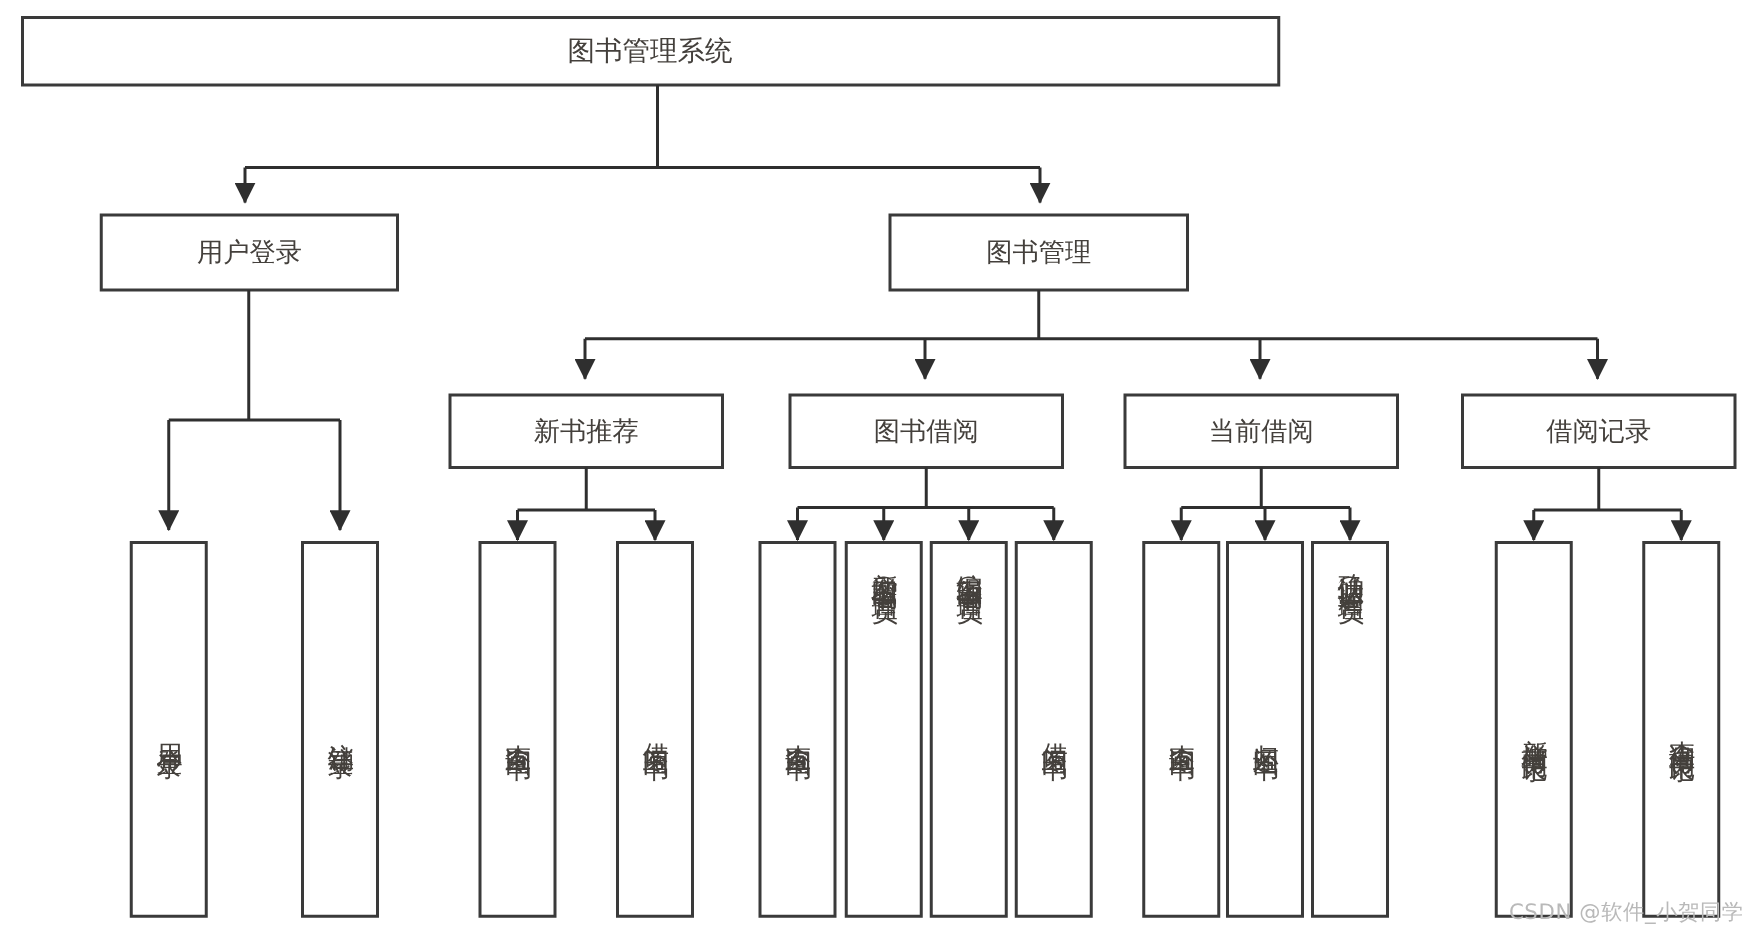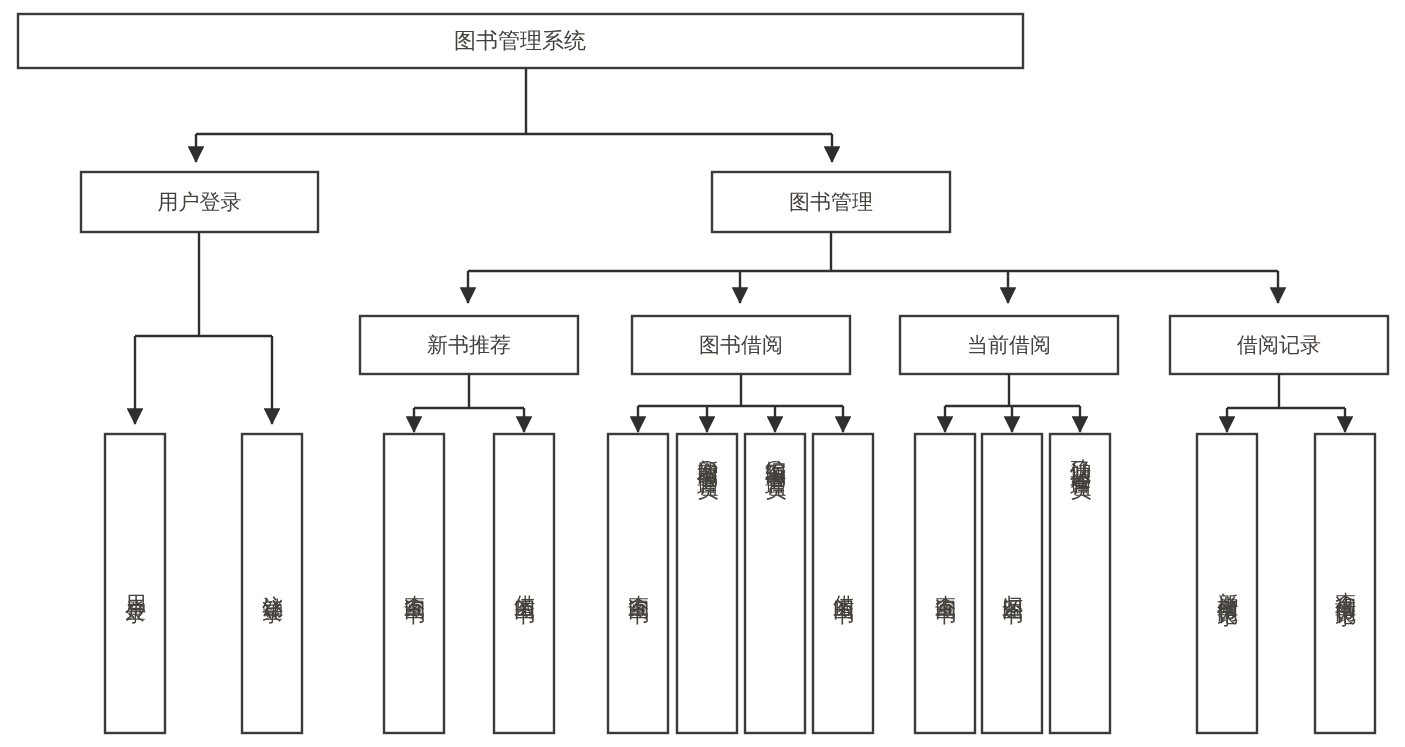--- a/index.html
+++ b/index.html
@@ -227,14 +227,15 @@
     <span class="vlabel" style="padding-top:8px;">确认归还（管理员）</span>
   </div>
 
   <div class="vlabel-wrap" style="left:1197px; top:434px; width:60px; height:299px;">
     <span class="vlabel">新增借阅记录</span>
   </div>
   <div class="vlabel-wrap" style="left:1315px; top:434px; width:60px; height:299px;">
     <span class="vlabel">查询借阅记录</span>
   </div>
 
+  <div id="watermark">CSDN @软件_小贺同学</div>
 
 </div>
 
 </body></html>

